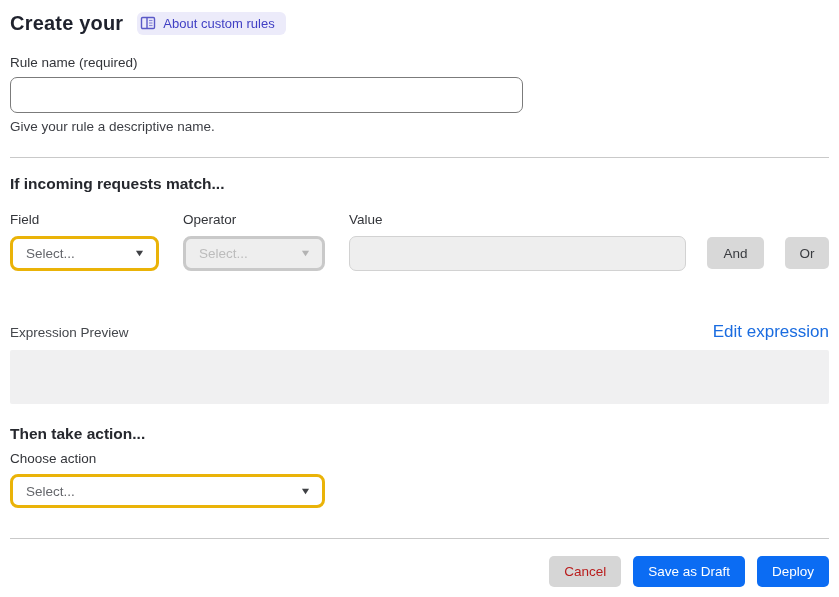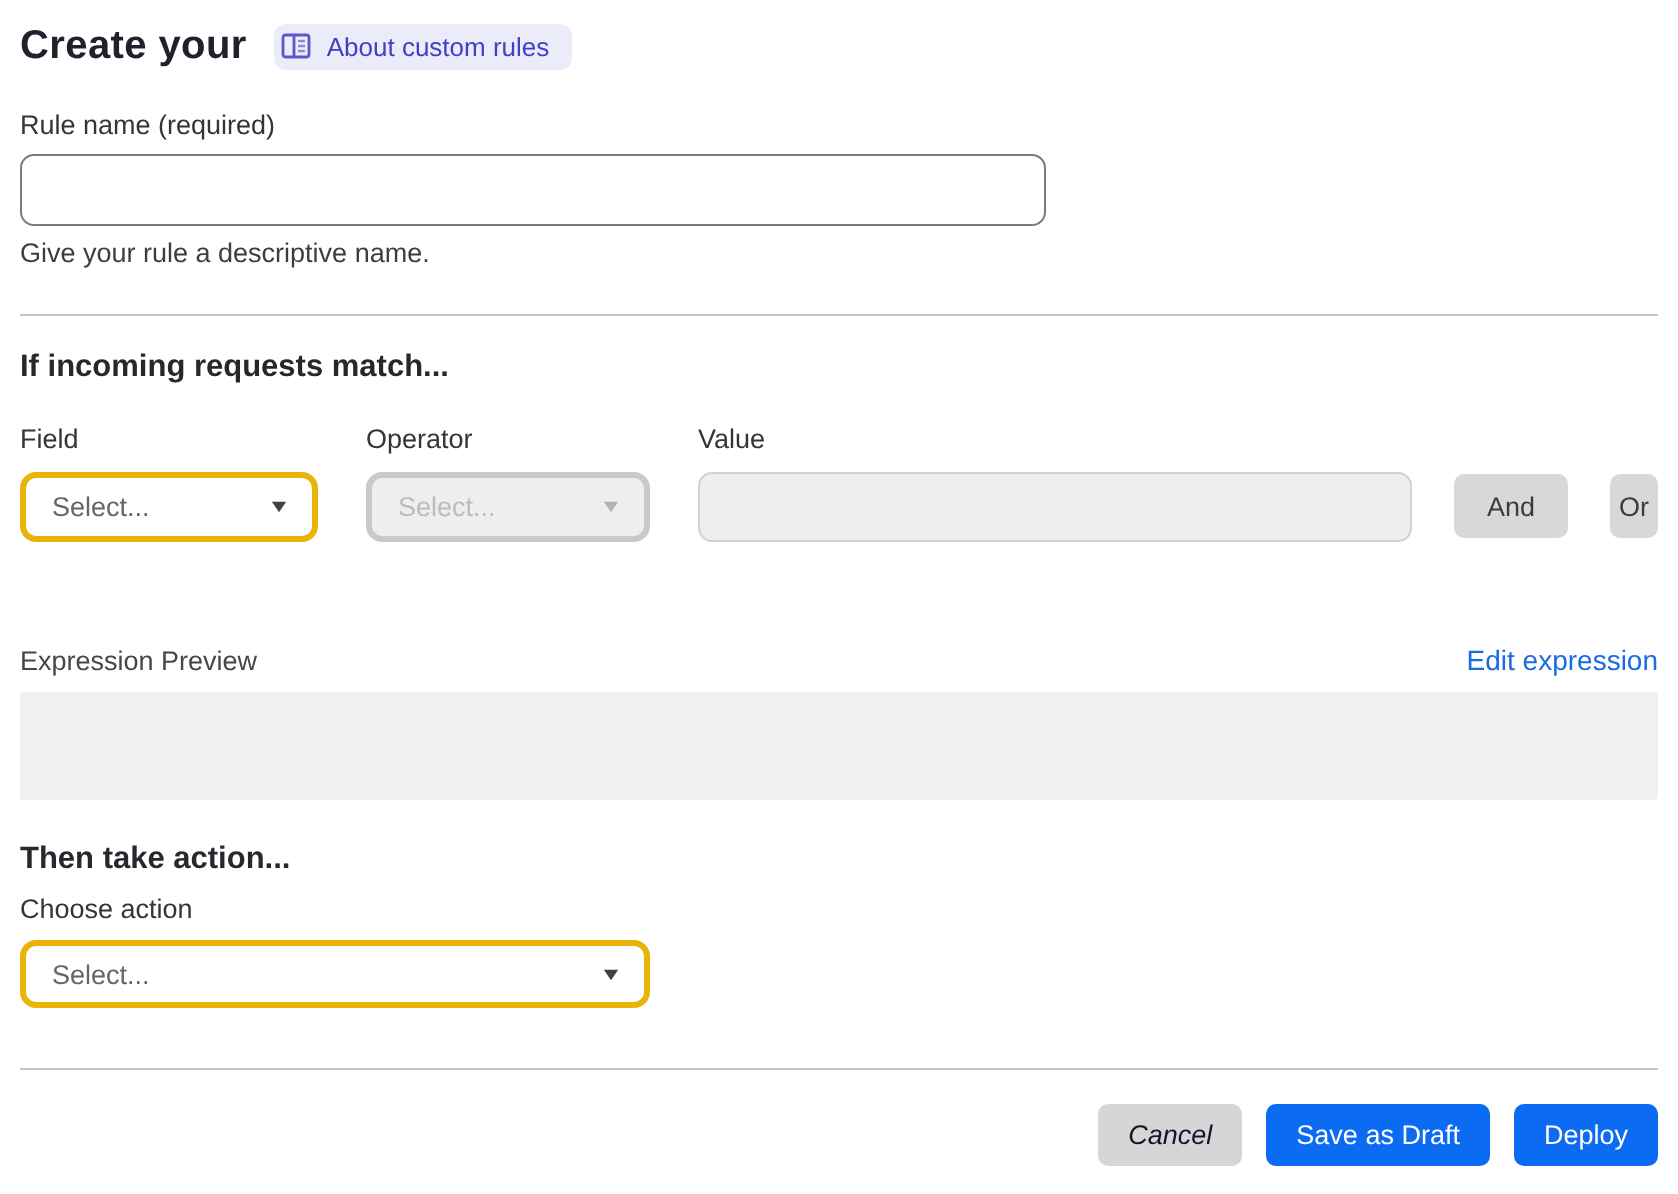--- a/index.html
+++ b/index.html
@@ -57,44 +57,44 @@
     height:35px; background:#eeeeee; border:1px solid #d2d2d2; border-radius:7px;
     font-family:"Liberation Sans", sans-serif; font-size:13.5px; color:#555;
     padding:0 12px; outline:none; width:100%;
   }
   .andor-btn {
     height:32px; background:#d8d8d8; color:#3a3c40; border:none; border-radius:5px;
     font-family:"Liberation Sans", sans-serif; font-size:13.5px;
     margin-bottom:2px; cursor:pointer;
   }
   .and-btn { width:57px; margin-right:10px; }
-  .or-btn { width:24px; }
+  .or-btn { width:44px; }
 
   
   .preview-header { display:flex; justify-content:space-between; align-items:baseline; margin-top:51px; }
   .preview-label { font-size:13.5px; color:#44474c; }
-  .edit-link { font-size:14px; color:#1a6ce0; text-decoration:none; cursor:pointer; }
+  .edit-link { font-size:17px; color:#1a6ce0; text-decoration:none; cursor:pointer; }
   .preview-box {
     margin-top:8px; height:54px; background:#f0f0f1; border-radius:2px;
     font-size:13px; color:#555; padding:8px 12px;
   }
 
   
   .action-heading { margin-top:21px; }
   .choose-label { margin-top:8px; }
   .action-select { width:315px; height:34px; margin-top:8px; }
 
   
   .footer-divider { margin-top:30px; }
   .footer-row { display:flex; justify-content:flex-end; align-items:center; gap:12px; margin-top:17px; }
   .btn {
     height:31px; border:none; border-radius:5px; font-family:"Liberation Sans", sans-serif;
     font-size:13.5px; padding:0 15px; cursor:pointer;
   }
-  .btn-cancel { background:#d6d6d6; color:#0f172a;font-style:italic; }
+  .btn-cancel { background:#d6d6d6; color:#b91c1c; }
   .btn-primary { background:#0b6cf3; color:#ffffff; }
 </style>
 </head>
 <body>
 
 <div class="page">
 
   <div class="header-row">
     <div class="page-title">Create your</div>
     <div class="about-badge">

